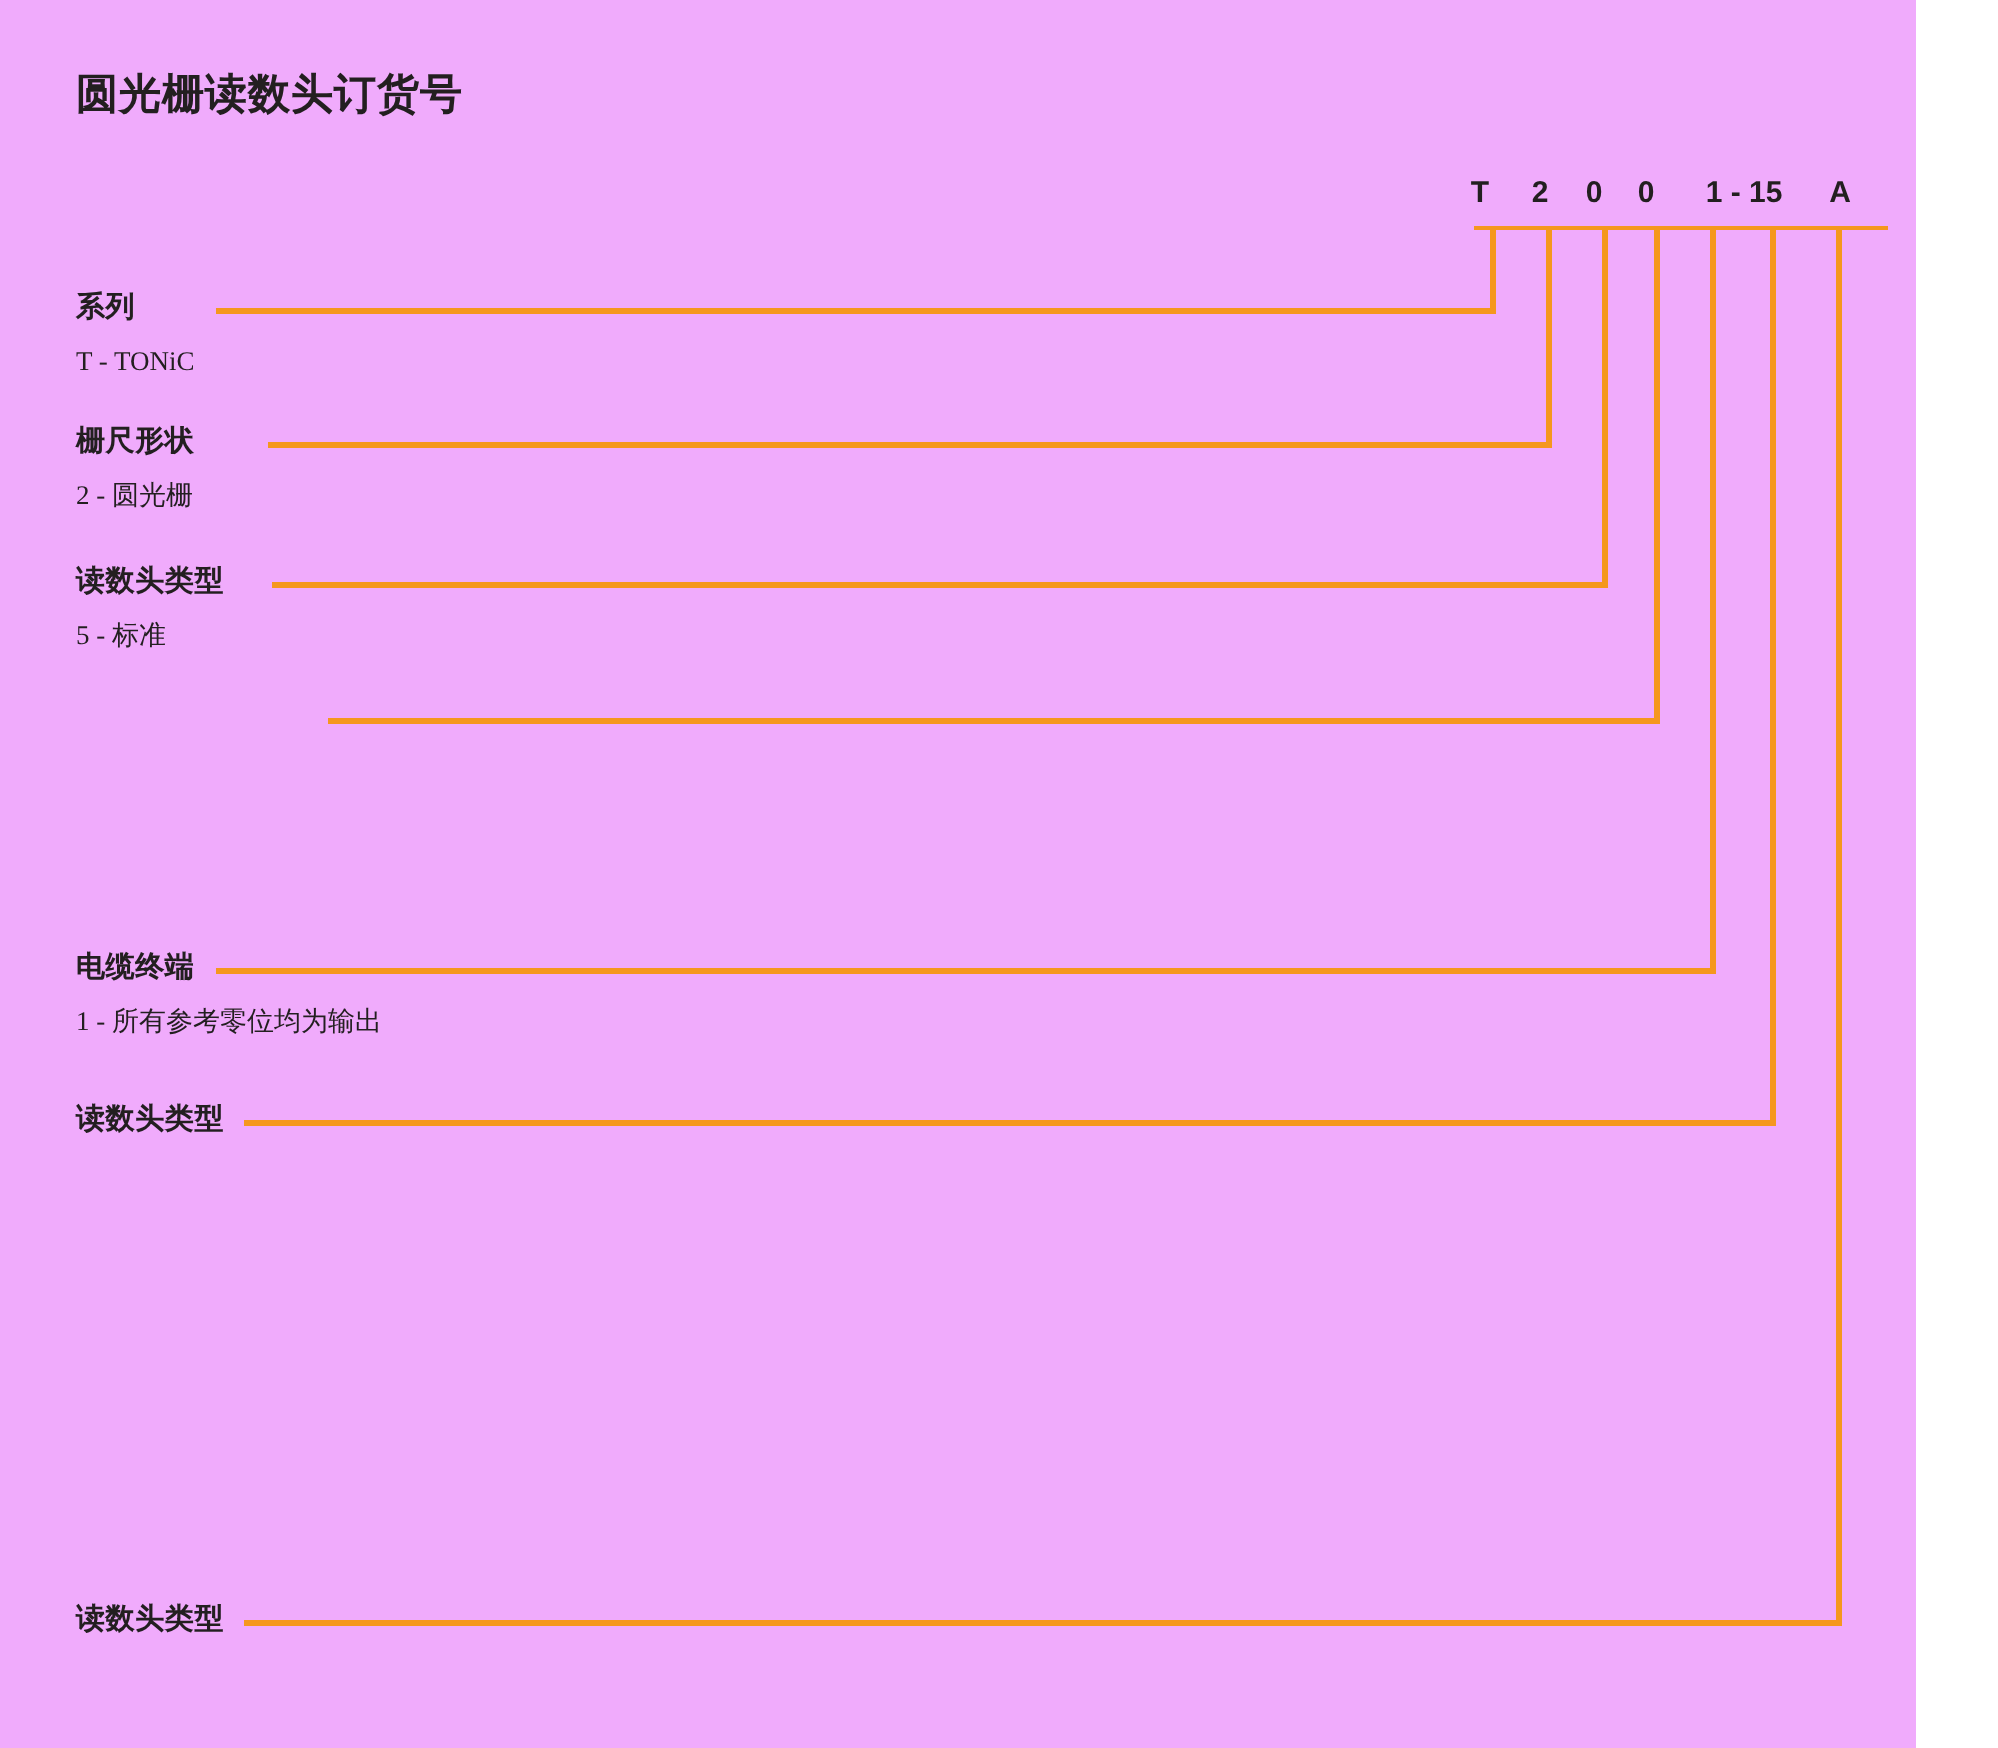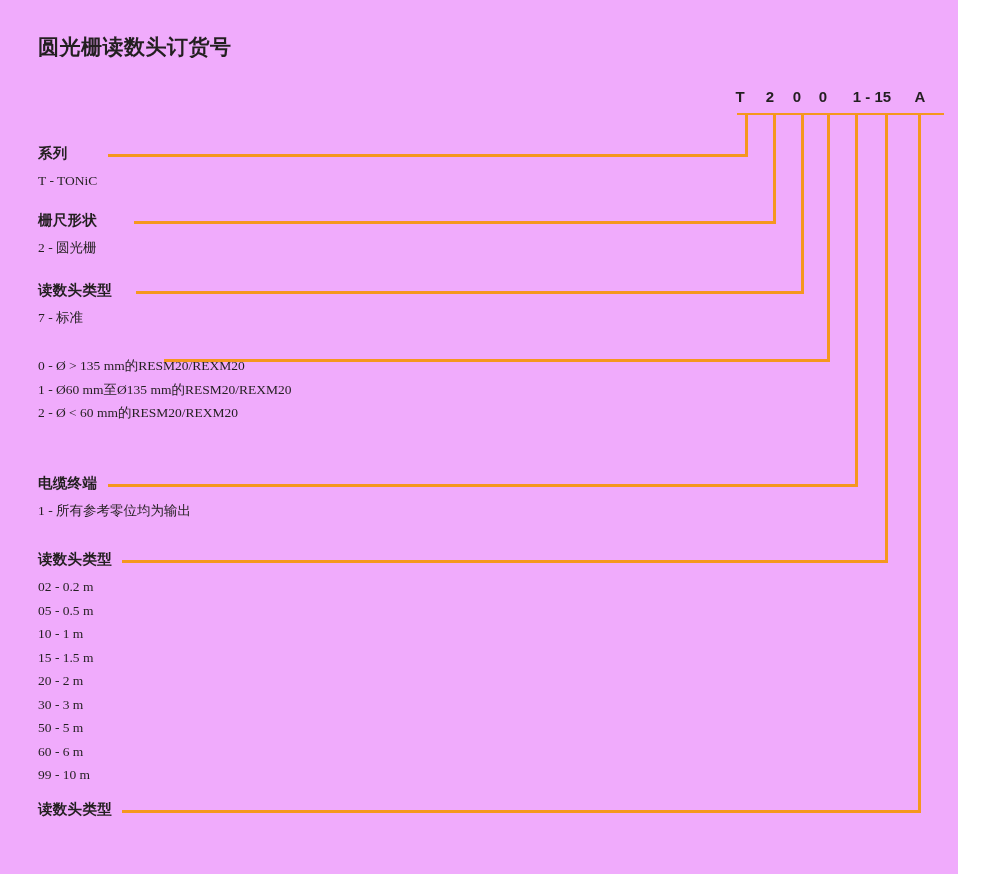--- a/index.html
+++ b/index.html
@@ -139,48 +139,32 @@
       </div>
       <div class="section" style="top: 211px;">
         <div class="sec-head"><span class="sec-label">栅尺形状</span></div>
         <div class="sec-options">
           <div class="opt">2 - 圆光栅</div>
         </div>
       </div>
       <div class="section" style="top: 281px;">
         <div class="sec-head"><span class="sec-label">读数头类型</span></div>
         <div class="sec-options">
-          <div class="opt">7 - 标准</div>
+          <div class="opt">5 - 标准</div>
         </div>
       </div>
       <div class="section" style="top: 349px;">
-        <div class="sec-options">
-          <div class="opt">0 - Ø &gt; 135 mm的RESM20/REXM20</div>
-          <div class="opt">1 - Ø60 mm至Ø135 mm的RESM20/REXM20</div>
-          <div class="opt">2 - Ø &lt; 60 mm的RESM20/REXM20</div>
-        </div>
       </div>
       <div class="section" style="top: 474px;">
         <div class="sec-head"><span class="sec-label">电缆终端</span></div>
         <div class="sec-options">
           <div class="opt">1 - 所有参考零位均为输出</div>
         </div>
       </div>
       <div class="section" style="top: 550px;">
         <div class="sec-head"><span class="sec-label">读数头类型</span></div>
-        <div class="sec-options">
-          <div class="opt">02 - 0.2 m</div>
-          <div class="opt">05 - 0.5 m</div>
-          <div class="opt">10 - 1 m</div>
-          <div class="opt">15 - 1.5 m</div>
-          <div class="opt">20 - 2 m</div>
-          <div class="opt">30 - 3 m</div>
-          <div class="opt">50 - 5 m</div>
-          <div class="opt">60 - 6 m</div>
-          <div class="opt">99 - 10 m</div>
-        </div>
       </div>
       <div class="section" style="top: 800px;">
         <div class="sec-head"><span class="sec-label">读数头类型</span></div>
       </div>
     </div>
 
 </div>
 
 </body></html>

